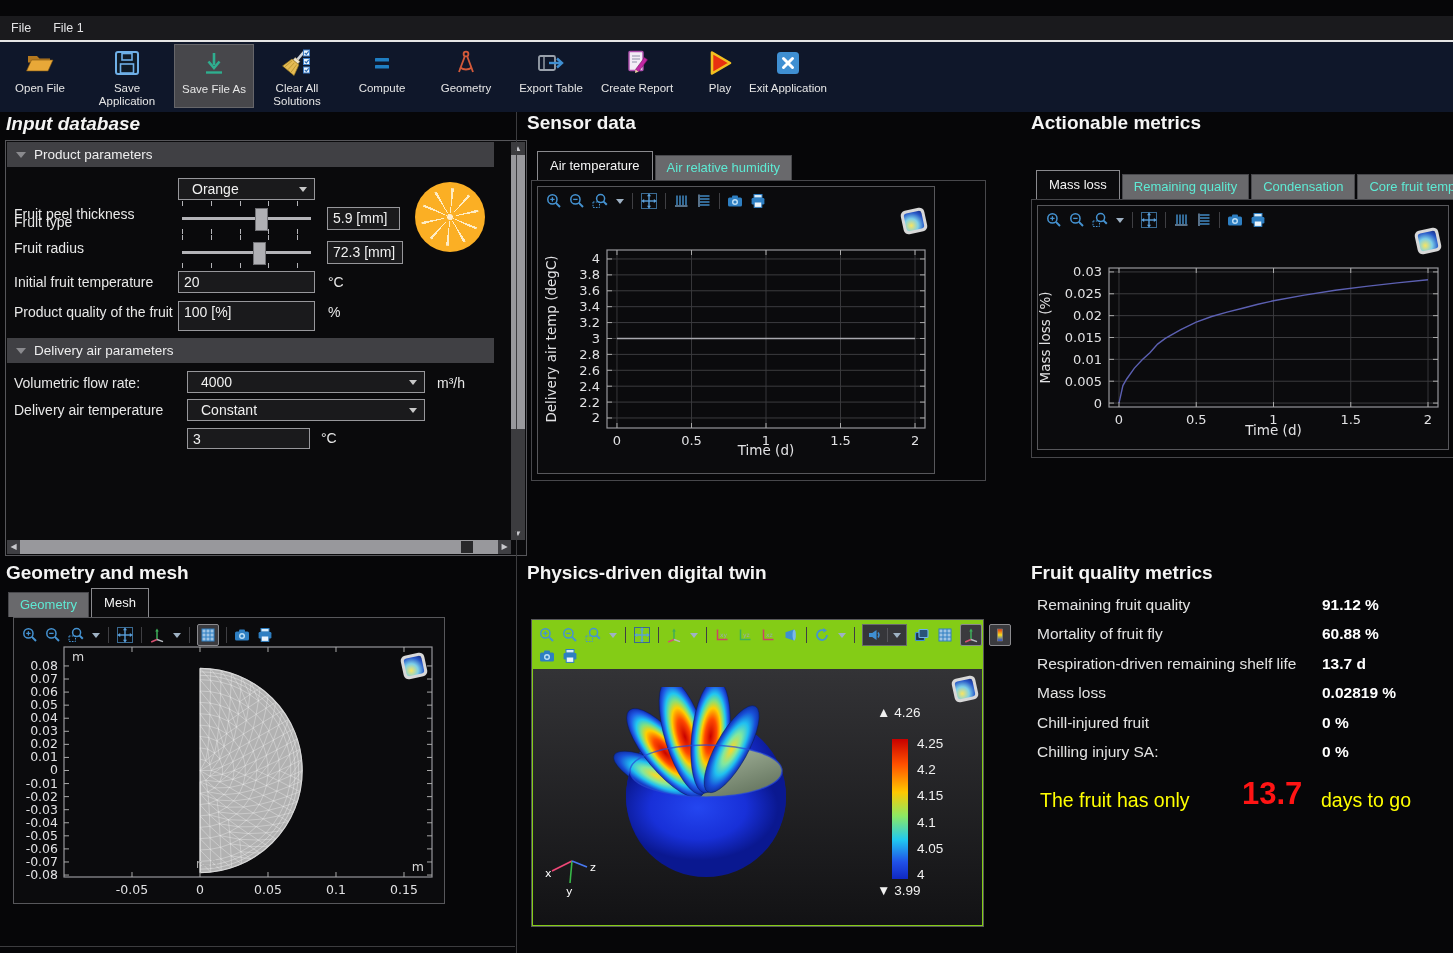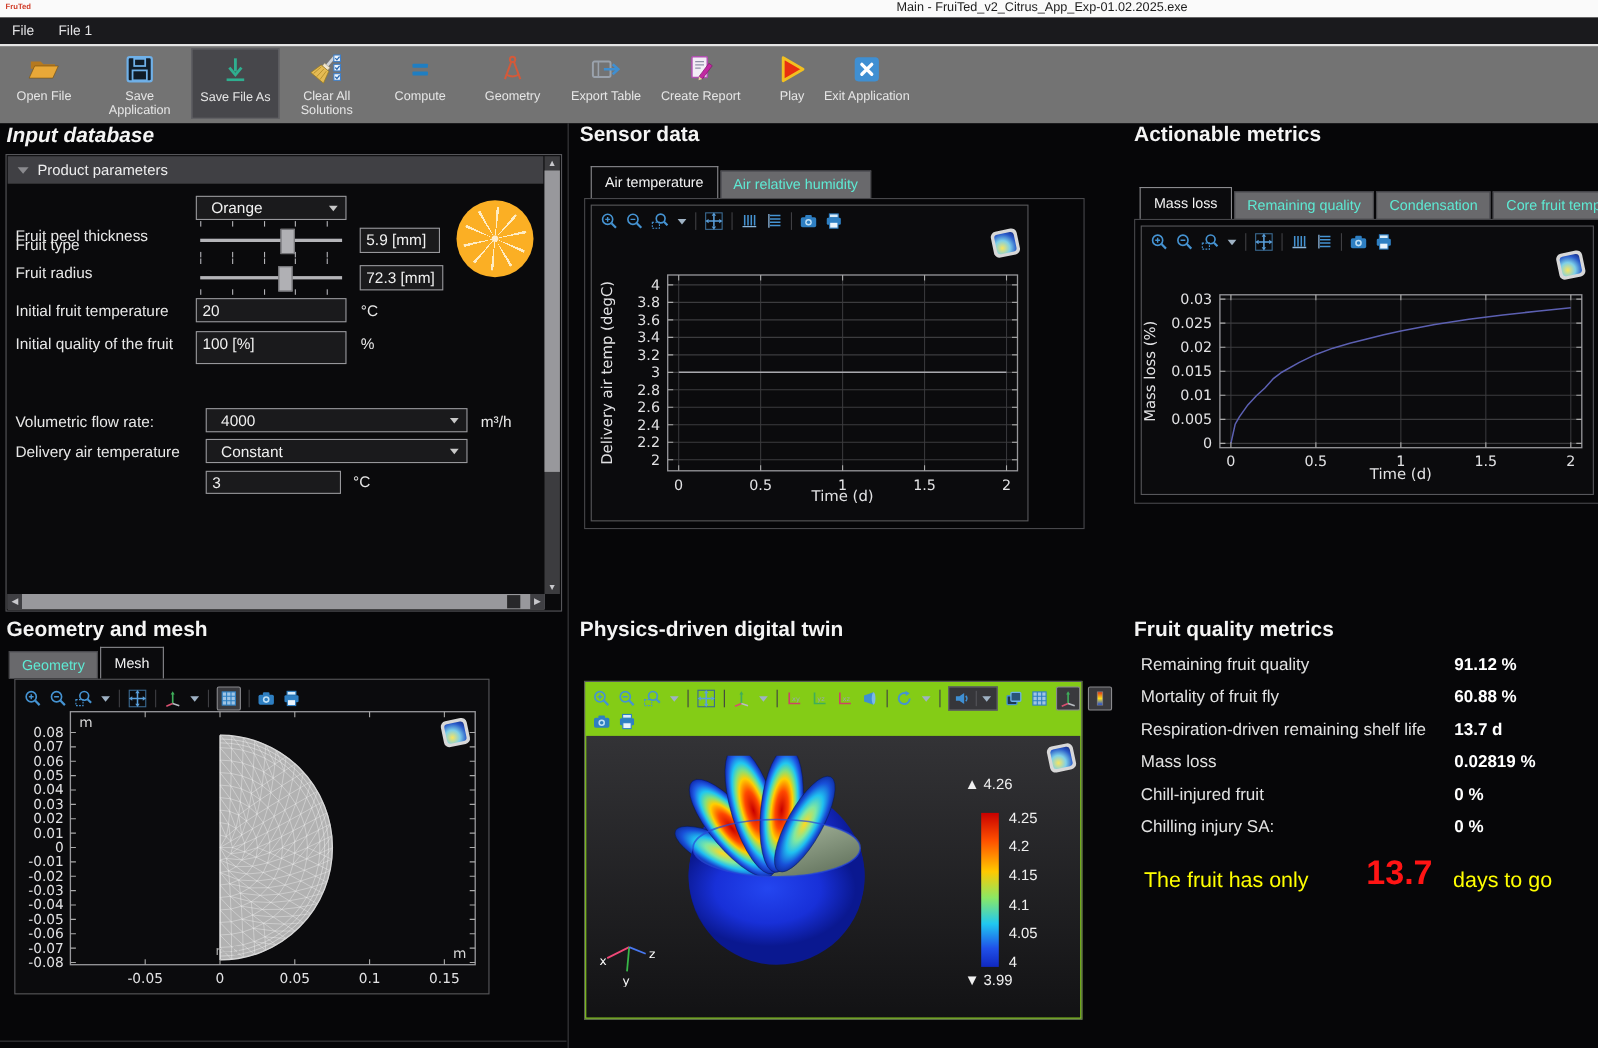--- a/index.html
+++ b/index.html
@@ -3,21 +3,21 @@
 <meta charset="utf-8">
 <style>
   html,body{margin:0;padding:0;width:1453px;height:953px;overflow:hidden;background:#060608;font-family:"Liberation Sans",sans-serif;}
   .abs{position:absolute;}
   #screen{position:relative;width:1453px;height:953px;}
   .titlebar{left:0;top:0;width:100%;height:16px;background:#fafafa;}
   .wtitle{left:815px;top:1px;font-size:11.5px;color:#1c1c1c;}
   .applogo{left:5px;top:3px;font-size:7px;font-weight:bold;color:#d03c28;}
   .menubar{left:0;top:16px;width:100%;height:24px;background:#1a1a1d;border-bottom:4px solid #e5e5e5;display:flex;align-items:center;}
   .menuitem{color:#e2e2e4;font-size:12.5px;padding:0 11px;}
-  .toolbar{left:0;top:42px;width:100%;height:70px;background:#737373;}
+  .toolbar{left:0;top:42px;width:100%;height:70px;background:#0f172a;}
   .tbtn{position:absolute;top:2px;width:78px;height:64px;text-align:center;}
   .tbtn.hl{background:#47474b;border:1px solid #66666a;top:2px;height:62px;}
   .ticon{height:34px;padding-top:4px;}
   .ticon svg{width:30px;height:30px;}
   .tlabel{font-size:11.5px;line-height:13px;color:#e6e6e6;}
   h1{position:absolute;margin:0;font-size:19px;font-weight:bold;color:#f4f4f4;}
   .panel{border:1px solid #56565a;background:#0a0a0c;}
   .secbar{position:absolute;left:1px;width:487px;height:25px;background:#404044;color:#ededee;font-size:13.5px;line-height:25px;}
   .secbar .tri{display:inline-block;width:0;height:0;border-left:5px solid transparent;border-right:5px solid transparent;border-top:6px solid #8a8a8e;margin:0 8px 1px 9px;vertical-align:middle;}
   .flabel{position:absolute;font-size:14px;color:#e8e8e8;}
@@ -56,24 +56,20 @@
   .cbar{position:absolute;width:16px;height:140px;background:linear-gradient(#c80000,#ff5000 18%,#ffc800 38%,#8ce864 55%,#20c8f0 72%,#2050e8 88%,#1028c0 100%);}
   .cbar-lab{position:absolute;font-size:13.5px;color:#f0f0f0;}
   .divider{position:absolute;background:#3c3c3f;}
   text{font-family:"DejaVu Sans",sans-serif;}
 </style>
 </head>
 <body>
 
 <div id="screen">
 
-  <div class="abs titlebar">
-    <span class="abs applogo">FruTed</span>
-    <span class="abs wtitle">Main - FruiTed_v2_Citrus_App_Exp-01.02.2025.exe</span>
-  </div>
 
   <div class="abs menubar" id="menubar">
       <span class="menuitem">File</span>
       <span class="menuitem">File 1</span>
     </div>
 
   <div class="abs toolbar" id="maintoolbar">
       <div class="tbtn" style="left: 1px;">
         <div class="ticon"><svg viewBox="0 0 30 30">
             <path d="M3 8 h9 l2.5 2.5 H25 v4 H3 Z" fill="#b5791f"></path>
@@ -159,21 +155,21 @@
       <div class="tbtn" style="left: 749px;">
         <div class="ticon"><svg viewBox="0 0 30 30">
             <rect x="4" y="4" width="22" height="22" rx="3.5" fill="#3f8fd2"></rect>
             <path d="M10.5 10.5 L19.5 19.5 M19.5 10.5 L10.5 19.5" stroke="#fff" stroke-width="3" stroke-linecap="round"></path>
           </svg></div>
         <div class="tlabel">Exit Application</div>
       </div>
     </div>
 
   <h1 style="left:6px;top:113px;font-style:italic;">Input database</h1>
-  <div class="abs panel" id="input-panel" style="left:5px;top:140px;width:504px;height:414px;">
+  <div class="abs panel" id="input-panel" style="left:5px;top:140px;width:504px;height:414px;padding-left:16px;">
     <div class="secbar" style="top:1px;"><span class="tri"></span><span>Product parameters</span></div>
     <div class="flabel" style="left:8px;top:73px;">Fruit type</div>
     <div class="dropdown" style="left:172px;top:37px;width:137px;height:22px;"><span>Orange</span><span class="dcaret"></span></div>
     <div class="flabel" style="left:8px;top:65px;">Fruit peel thickness</div>
     <div class="slider" id="slider-peel" style="left:170px;top:60px;">
         <div class="sticks-t">
           <span class="stick" style="left:0%"></span>
           <span class="stick" style="left:25%"></span>
           <span class="stick" style="left:50%"></span>
           <span class="stick" style="left:75%"></span>
@@ -206,24 +202,25 @@
           <span class="stick" style="left:50%"></span>
           <span class="stick" style="left:75%"></span>
           <span class="stick" style="left:100%"></span>
         </div>
         <div class="sthumb" style="left:76.8px"></div>
       </div>
     <div class="tinput" style="left:321px;top:100px;width:76px;height:23px;">72.3 [mm]</div>
     <div class="flabel" style="left:8px;top:133px;">Initial fruit temperature</div>
     <div class="tinput" style="left:172px;top:130px;width:137px;height:22px;">20</div>
     <div class="flabel" style="left:322px;top:133px;">°C</div>
-    <div class="flabel" style="left:8px;top:163px;">Initial quality of the fruit</div>
+    <div class="flabel" style="left:8px;top:163px;">Product quality of the fruit</div>
     <div class="tinput" style="left:172px;top:160px;width:137px;height:30px;">100 [%]</div>
     <div class="flabel" style="left:322px;top:163px;">%</div>
     <div class="orange" style="left:409px;top:41px;width:70px;height:70px;"></div>
+    <div class="secbar" style="top:197px;"><span class="tri"></span><span>Delivery air parameters</span></div>
     <div class="flabel" style="left:8px;top:234px;">Volumetric flow rate:</div>
     <div class="dropdown" style="left:181px;top:230px;width:238px;height:22px;"><span>4000</span><span class="dcaret"></span></div>
     <div class="flabel" style="left:431px;top:234px;">m³/h</div>
     <div class="flabel" style="left:8px;top:261px;">Delivery air temperature</div>
     <div class="dropdown" style="left:181px;top:258px;width:238px;height:22px;"><span>Constant</span><span class="dcaret"></span></div>
     <div class="tinput" style="left:181px;top:287px;width:123px;height:21px;">3</div>
     <div class="flabel" style="left:315px;top:289px;">°C</div>
     <div class="vscroll">
       <div class="varrow" style="top:0;">▲</div>
       <div class="vthumb"></div>

